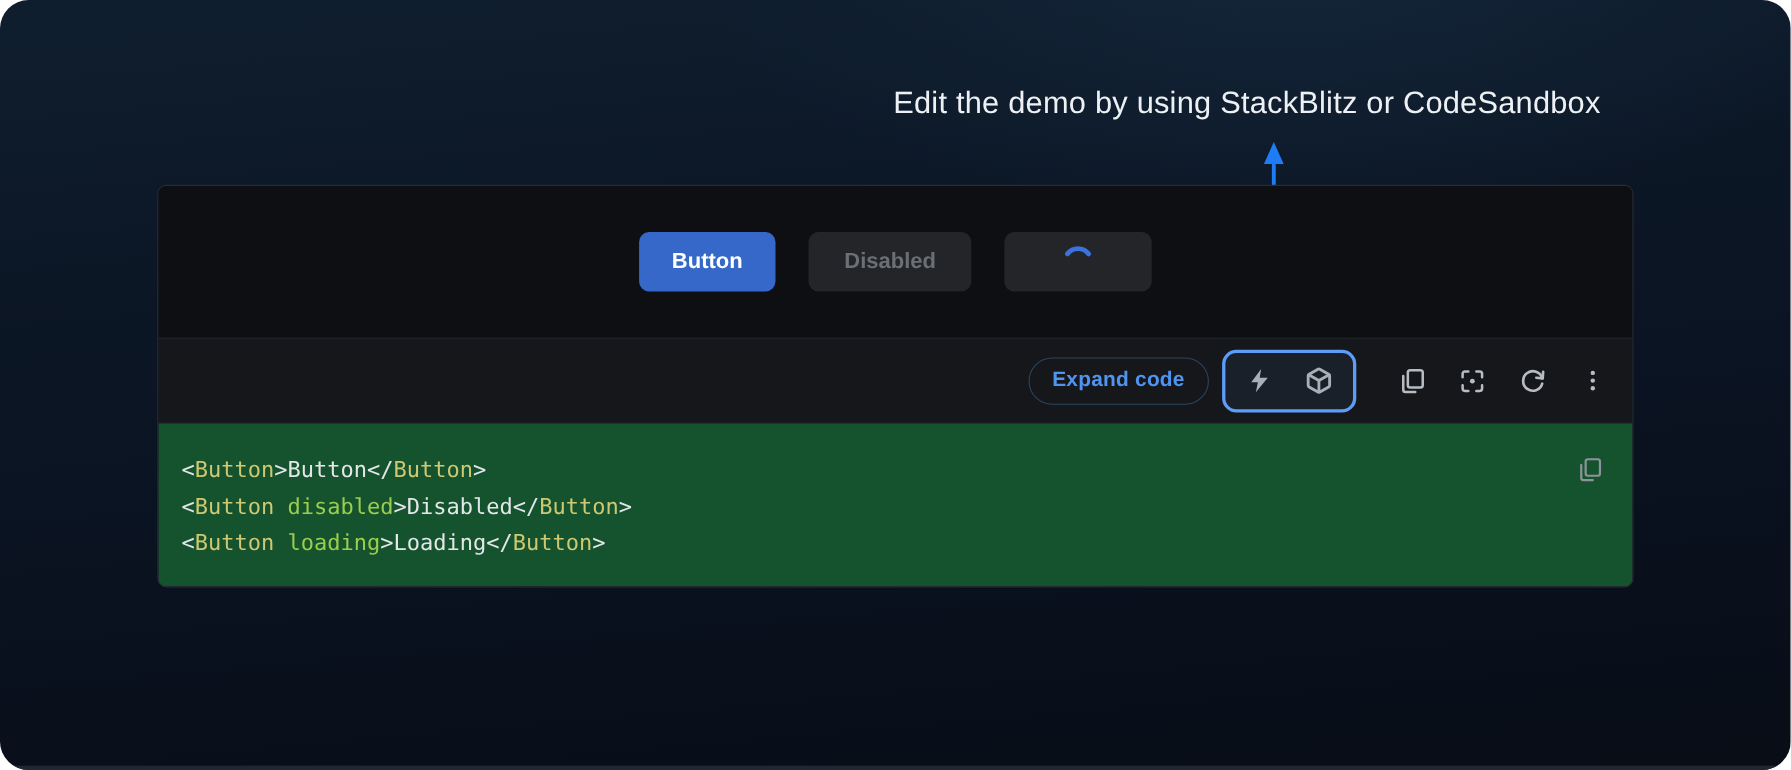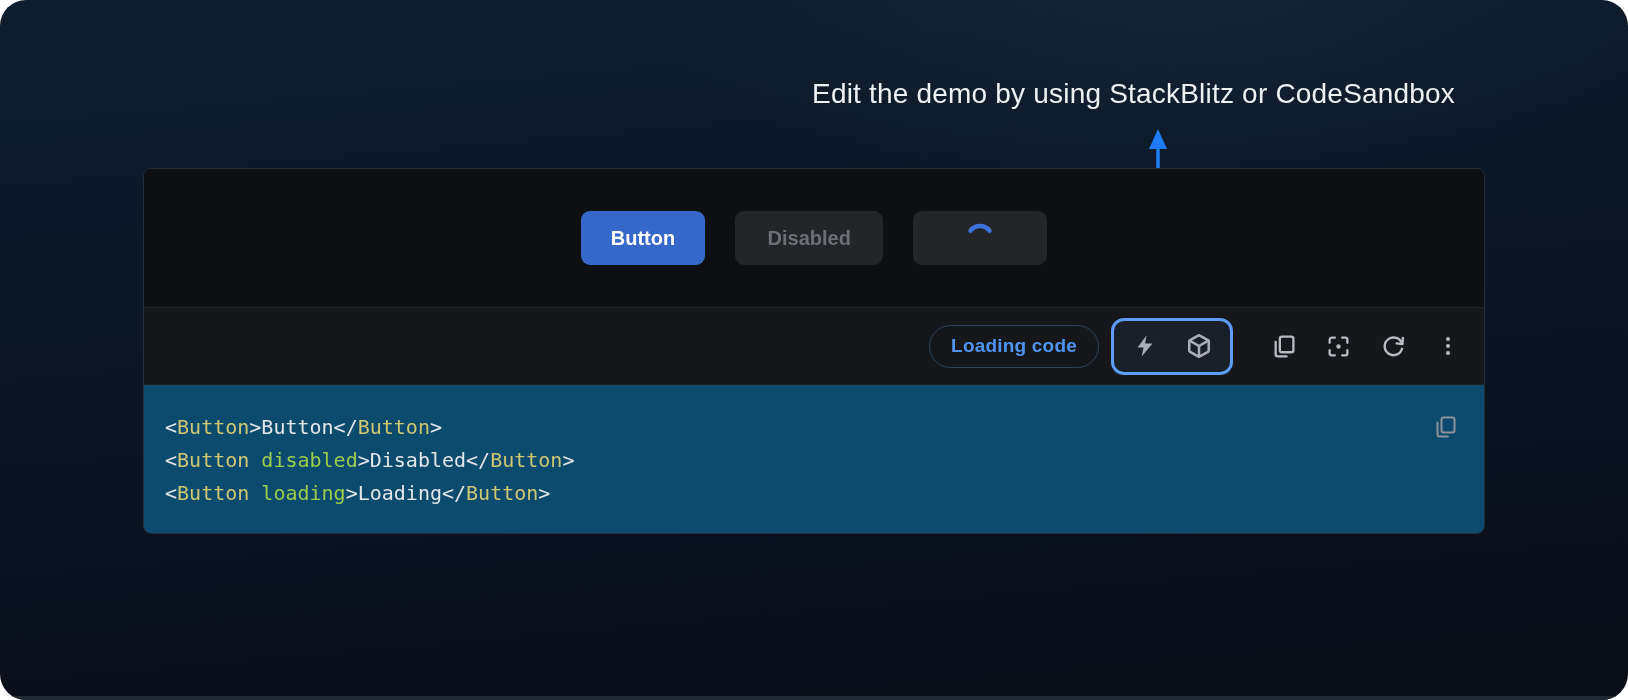--- a/index.html
+++ b/index.html
@@ -50,21 +50,21 @@
     height:57px;box-sizing:border-box;display:flex;align-items:center;gap:28px;padding:0 18px;margin-right:8px;
   }
   .tool-icon{
     width:26px;height:26px;margin-left:29px;background:none;border:none;padding:0;cursor:pointer;
     display:flex;align-items:center;justify-content:center;color:#b7bcc3;
   }
   .icon-group .tool-icon{margin-left:0;color:#a9afb6;}
   .tool-icon svg{display:block;}
 
   
-  .code-area{flex:1;background:#0c4a6e;position:relative;padding:26px 70px 0 21px;box-sizing:border-box;}
+  .code-area{flex:1;background:#14532d;position:relative;padding:26px 70px 0 21px;box-sizing:border-box;}
   .code-line{font-family:"DejaVu Sans Mono","Liberation Mono",monospace;font-size:20px;line-height:33px;white-space:pre;}
   .code-copy{
     position:absolute;top:30px;right:27px;width:24px;height:24px;background:none;border:none;padding:0;
     color:#8d939a;cursor:pointer;
   }
 </style>
 </head>
 <body>
 
 <div class="screen">
@@ -89,21 +89,21 @@
       <button class="btn btn-loading">
         <svg width="30" height="30" viewBox="-15 -15 30 30">
           <path d="M -9.5 -7.3 A 12 12 0 0 1 9.5 -7.3" fill="none" stroke="#3b72dd" stroke-width="4.5" stroke-linecap="round"></path>
         </svg>
       </button>
     </div>
 
     <div class="toolbar">
 
       <button class="expand-pill">
-        <span>Loading code</span>
+        <span>Expand code</span>
       </button>
 
       <div class="icon-group">
         <button class="tool-icon">
           <svg width="24" height="24" viewBox="0 0 24 24">
             <path d="M13.5 1.5 L4.5 13.5 H10.5 L8.7 22.5 L19.5 9.5 H12.2 Z" fill="currentColor"></path>
           </svg>
         </button>
         <button class="tool-icon">
           <svg width="26" height="26" viewBox="0 0 24 24" fill="none" stroke="currentColor" stroke-width="2.4" stroke-linejoin="round" stroke-linecap="round">

